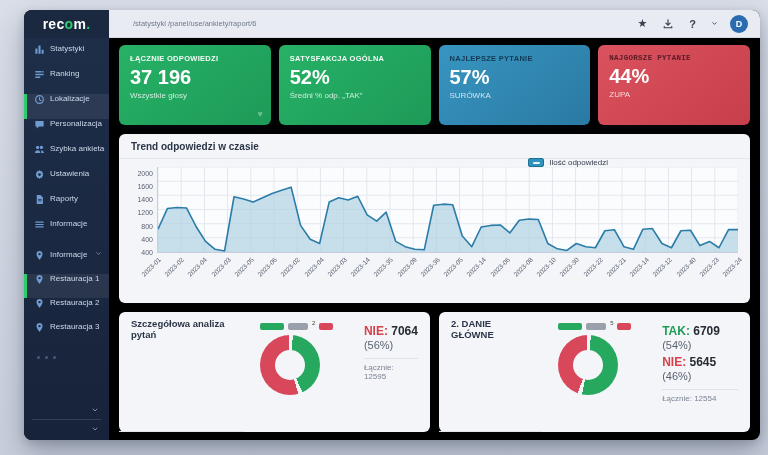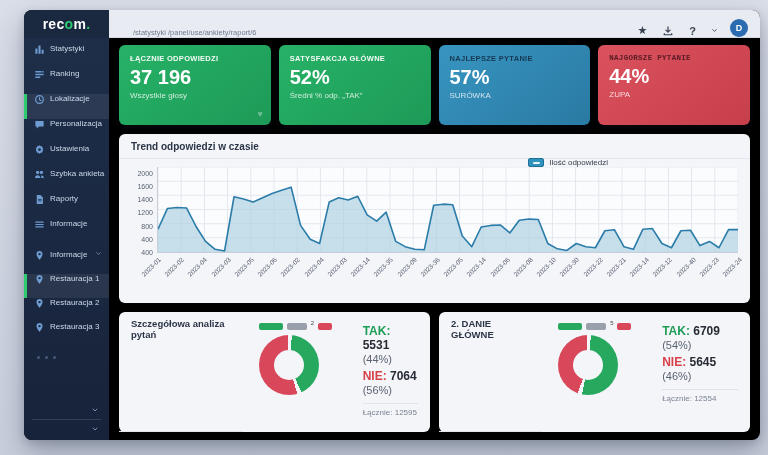--- a/index.html
+++ b/index.html
@@ -7,21 +7,21 @@
     font-family:"Liberation Sans","DejaVu Sans",sans-serif;
     background:linear-gradient(180deg,#d9dee8 0%,#c9d0dd 100%); }
   .window { position:absolute; left:24px; top:10px; width:736px; height:430px;
     border-radius:8px; overflow:hidden; background:#000000;
     box-shadow:0 14px 30px rgba(25,35,60,.30), 0 3px 8px rgba(25,35,60,.18); }
   
   .topbar { height:28px; display:flex; }
   .logo { width:85px; background:#1a2840; color:#fff; display:flex; align-items:center;
     justify-content:center; font-weight:bold; font-size:14px; letter-spacing:.3px; }
   .logo .g { color:#2ecc71; }
-  .topbar-main { flex:1; background:#e8ebf2; display:flex; align-items:flex-end;
+  .topbar-main { flex:1; background:#e8ebf2; display:flex; align-items:center;
     border-bottom:1px solid #d4d9e3; }
   .url { font-size:7.5px; color:#707a8c; padding-left:24px; flex:1; }
   .tb-actions { display:flex; align-items:center; gap:15px; padding-right:12px; color:#3a4250; }
   .tb-icon { display:inline-flex; align-items:center; cursor:pointer; }
   .tb-icon .q { font-size:11px; font-weight:bold; }
   .tb-icon.star { font-size:11px; }
   .avatar { width:18px; height:18px; border-radius:50%; background:#2b6cb0; color:#fff;
     font-size:9px; font-weight:bold; display:flex; align-items:center; justify-content:center; }
   
   .app { display:flex; height:402px; }
@@ -171,35 +171,35 @@
             <span class="s-icon">
               <svg viewBox="0 0 16 16" width="11" height="11">
                 <path fill="currentColor" d="M2 3h12v8H7.5L4 13.7V11H2z"></path>
               </svg>
             </span>
             <span>Personalizacja</span>
           </div>
           <div class="side-item">
             <span class="s-icon">
               <svg viewBox="0 0 16 16" width="11" height="11">
-                <path fill="currentColor" d="M8 1.2l1 2 2.2-.5.3 2.2 2 1-1 2.1 1 2.1-2 1-.3 2.2-2.2-.5-1 2-1-2-2.2.5-.3-2.2-2-1 1-2.1-1-2.1 2-1 .3-2.2 2.2.5z"></path>
-                <circle cx="8" cy="8" r="2" fill="#1c2b44"></circle>
-              </svg>
-            </span>
-            <span>Ustawienia</span>
-          </div>
-          <div class="side-item">
-            <span class="s-icon">
-              <svg viewBox="0 0 16 16" width="11" height="11">
                 <circle cx="5.3" cy="5" r="2.4" fill="currentColor"></circle>
                 <circle cx="10.8" cy="5" r="2.4" fill="currentColor"></circle>
                 <path fill="currentColor" d="M1.3 13c0-2.2 1.8-4 4-4s4 1.8 4 4zM9.9 9.4a4.6 4.6 0 0 1 4.8 3.6h-4a5.6 5.6 0 0 0-.8-3.6z"></path>
               </svg>
             </span>
             <span>Szybka ankieta</span>
+          </div>
+          <div class="side-item">
+            <span class="s-icon">
+              <svg viewBox="0 0 16 16" width="11" height="11">
+                <path fill="currentColor" d="M8 1.2l1 2 2.2-.5.3 2.2 2 1-1 2.1 1 2.1-2 1-.3 2.2-2.2-.5-1 2-1-2-2.2.5-.3-2.2-2-1 1-2.1-1-2.1 2-1 .3-2.2 2.2.5z"></path>
+                <circle cx="8" cy="8" r="2" fill="#1c2b44"></circle>
+              </svg>
+            </span>
+            <span>Ustawienia</span>
           </div>
           <div class="side-item">
             <span class="s-icon">
               <svg viewBox="0 0 16 16" width="11" height="11">
                 <path fill="currentColor" d="M4 1.5h5.5L13 5v9.5H4z"></path>
                 <path fill="#1c2b44" d="M6 7.2h5v1.1H6zM6 9.6h5v1.1H6z"></path>
               </svg>
             </span>
             <span>Raporty</span>
           </div>
@@ -278,21 +278,21 @@
     <div class="main">
 
       <div class="cards-row">
         <div class="stat-card card-green">
           <div class="card-title">ŁĄCZNIE ODPOWIEDZI</div>
           <div class="card-value">37 196</div>
           <div class="card-sub">Wszystkie głosy</div>
           <span class="card-heart">♥</span>
         </div>
         <div class="stat-card card-green">
-          <div class="card-title">SATYSFAKCJA GŁÓWNE</div>
+          <div class="card-title">SATYSFAKCJA OGÓLNA</div>
           <div class="card-value">52%</div>
           <div class="card-sub">Średni % odp. „TAK”</div>
         </div>
         <div class="stat-card card-blue">
           <div class="card-title">NAJLEPSZE PYTANIE</div>
           <div class="card-value">57%</div>
           <div class="card-sub">SURÓWKA</div>
         </div>
         <div class="stat-card card-red">
           <div class="card-title">NAJGORSZE PYTANIE</div>
@@ -396,21 +396,20 @@
                 <span class="ml-green"></span>
                 <span class="ml-gray"></span>
                 <span class="ml-sup">2</span>
                 <span class="ml-red"></span>
               </div>
               <div class="donut" style="background: conic-gradient(rgb(243, 245, 249) 0%, rgb(243, 245, 249) 1.6%, rgb(39, 168, 95) 1.6%, rgb(39, 168, 95) 43.2%, rgb(243, 245, 249) 43.2%, rgb(243, 245, 249) 45.6%, rgb(216, 72, 90) 45.6%, rgb(216, 72, 90) 99.2%, rgb(243, 245, 249) 99.2%, rgb(243, 245, 249) 100%);">
                   <div class="donut-hole"></div>
                 </div>
             </div>
             <div class="stats-col">
-              <div class="ans-row yes"><span class="ans-label">TAK:</span> <span class="ans-value">5531</span> <span class="ans-pct">(44%)</span></div>
               <div class="ans-row no"><span class="ans-label">NIE:</span> <span class="ans-value">7064</span> <span class="ans-pct">(56%)</span></div>
               <div class="total-divider"></div>
               <div class="total">Łącznie: 12595</div>
             </div>
           </div>
         </div>
         <div class="panel q-panel">
           <div class="q-head">2. DANIE GŁÓWNE</div>
           <div class="q-body">
             <div class="donut-col">

